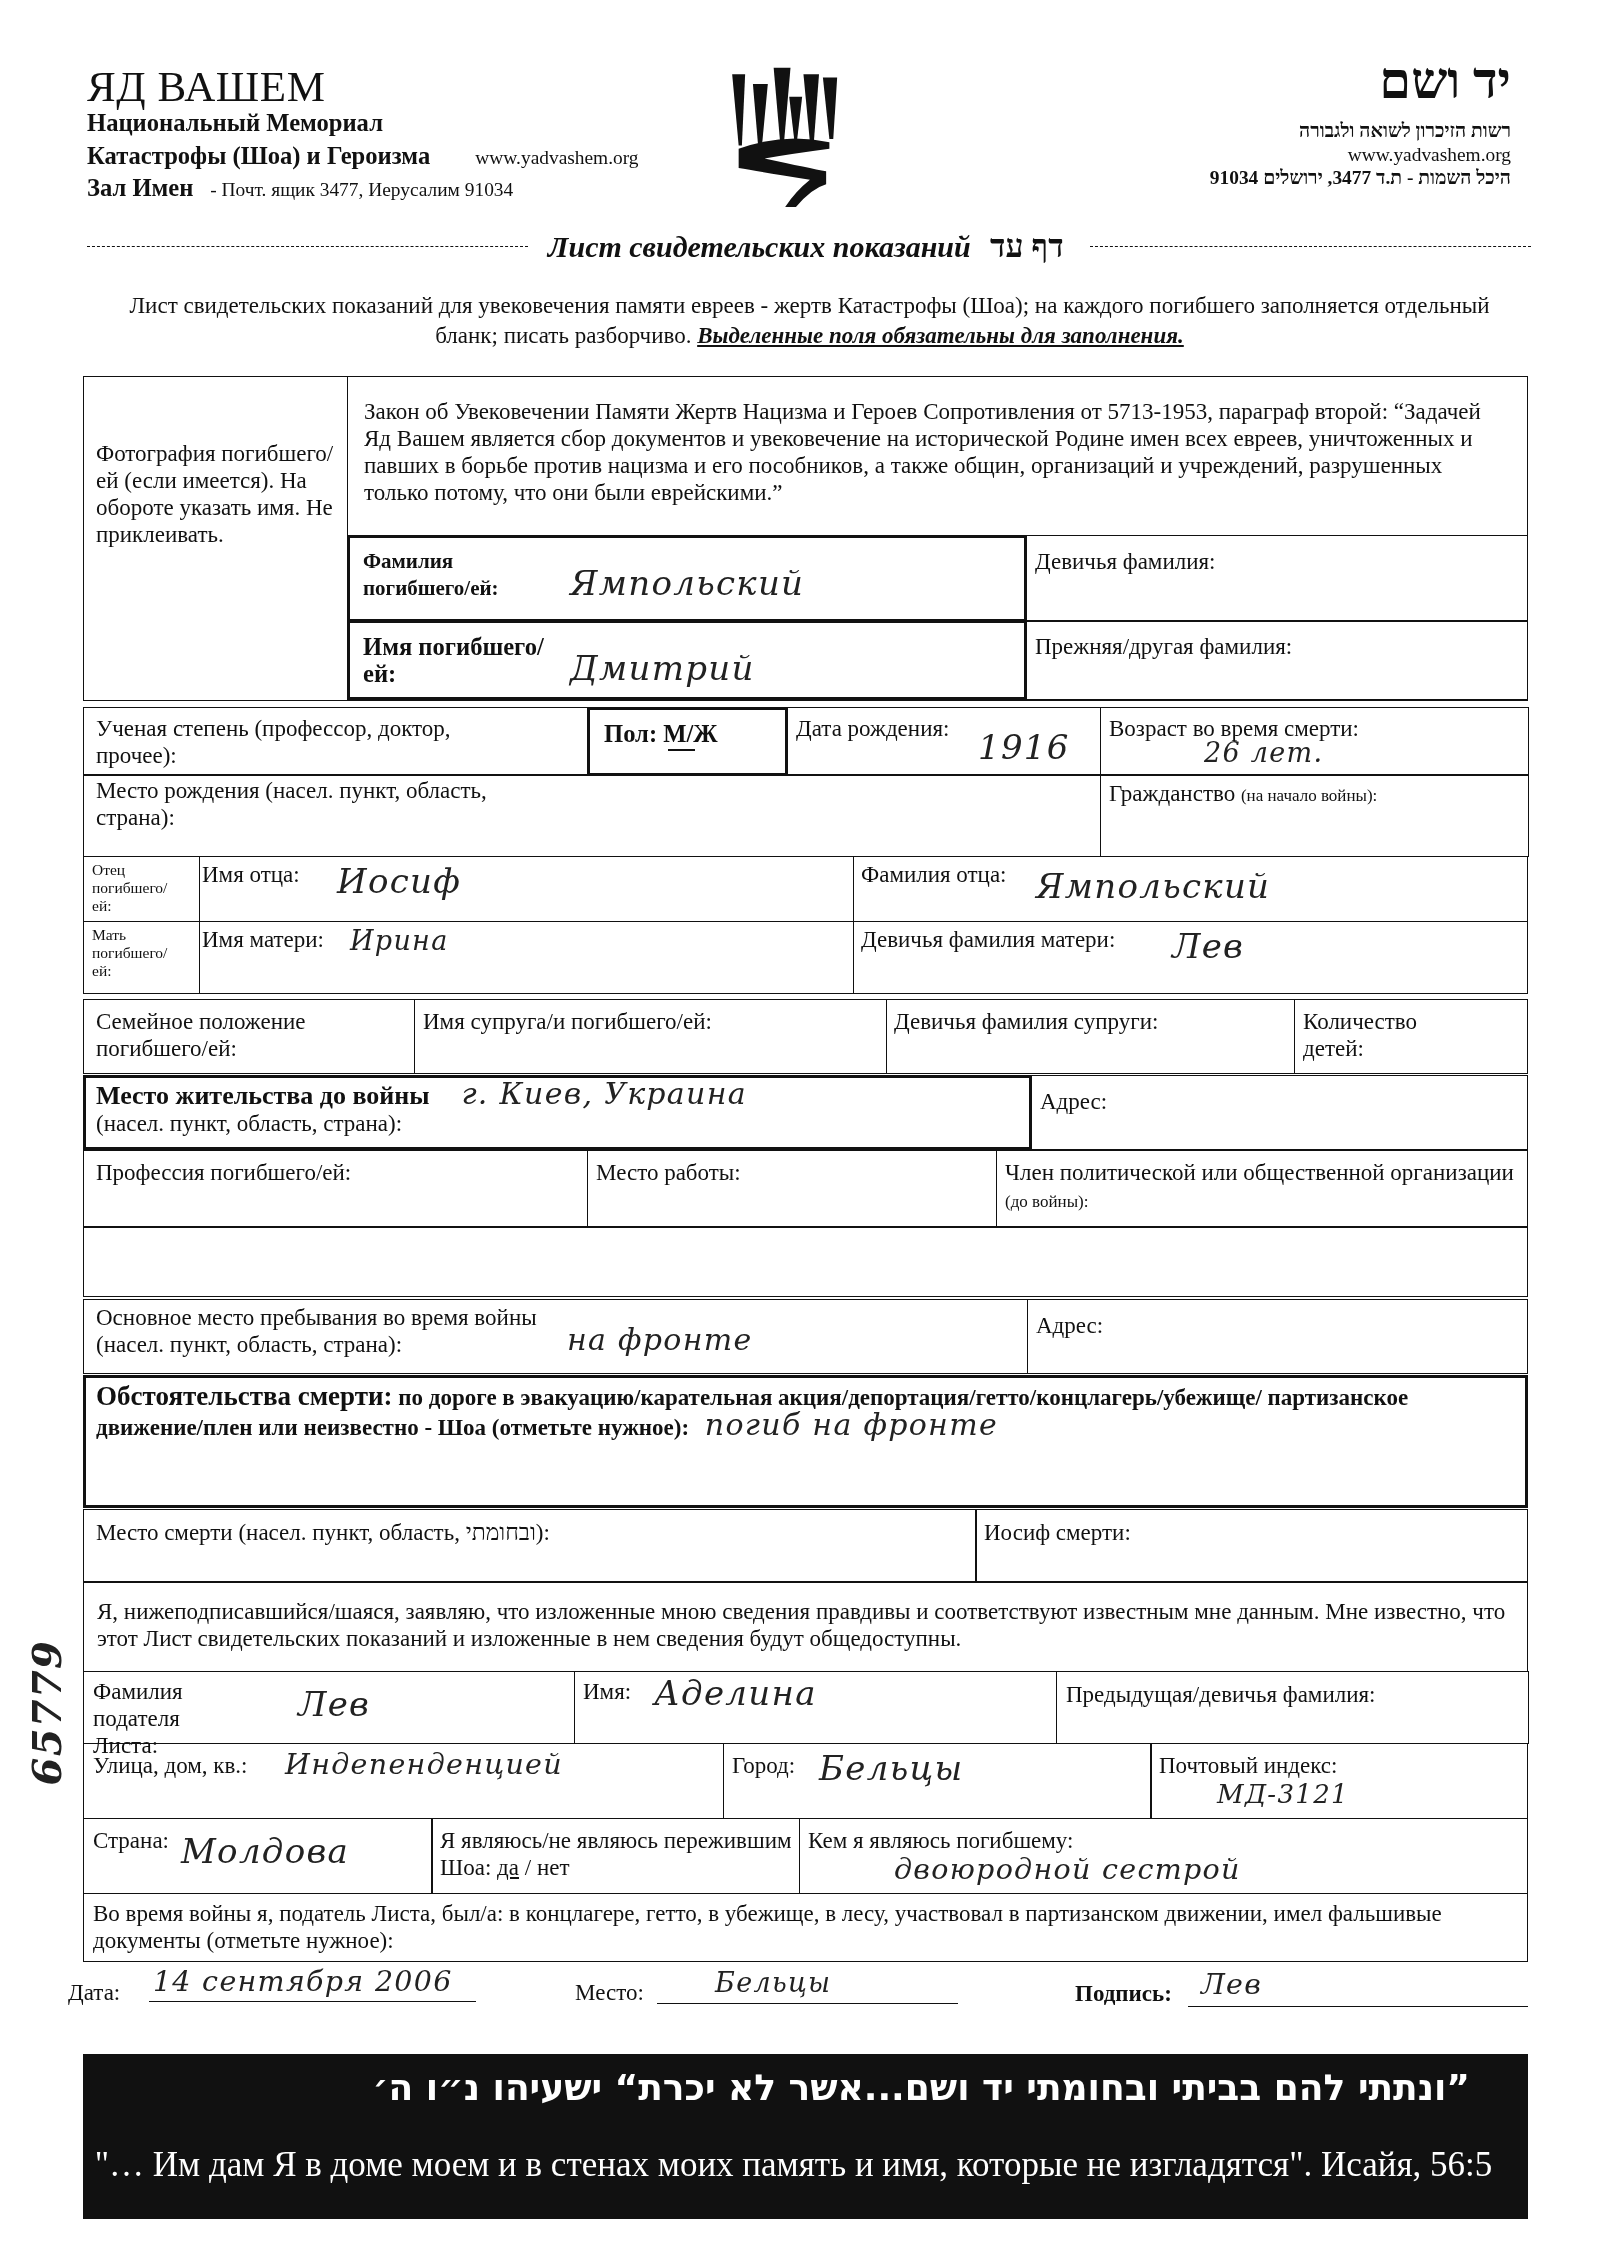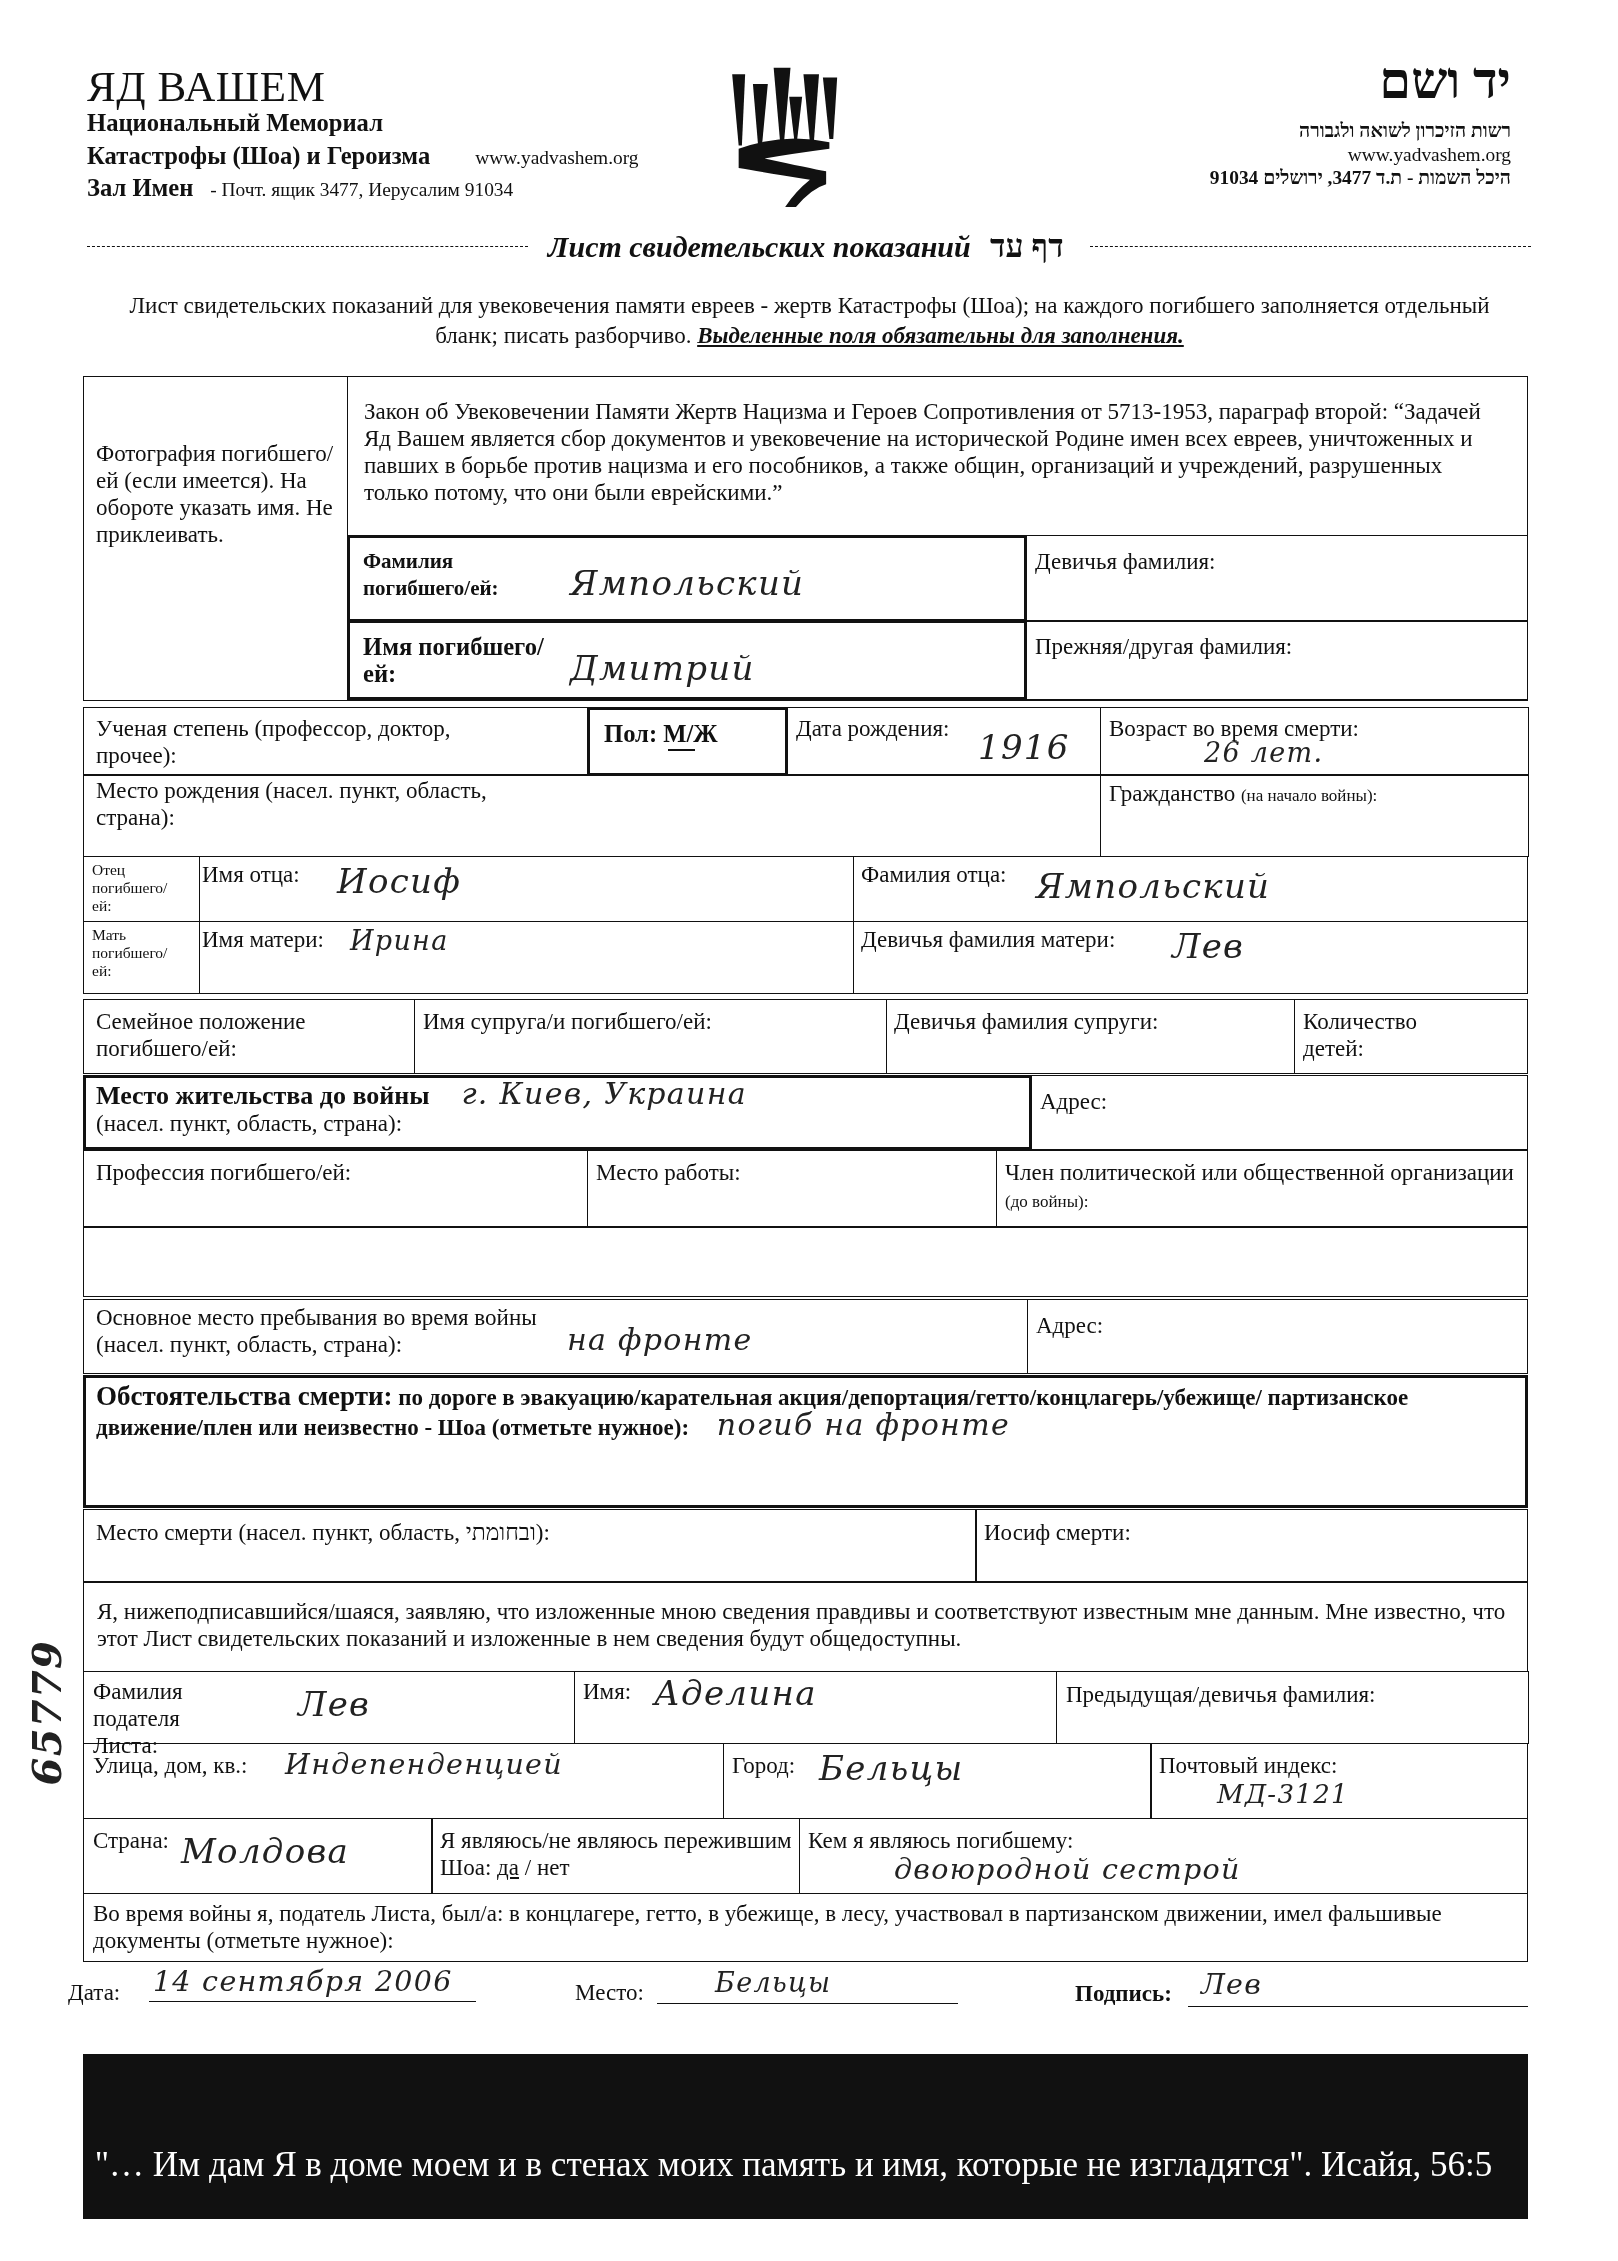--- a/index.html
+++ b/index.html
@@ -162,21 +162,21 @@
 <div class="box" style="left:83px;top:1299px;width:945px;height:75px"></div>
 <div class="lbl" style="left:96px;top:1304px;width:453px">Основное место пребывания во время войны (насел. пункт, область, страна):</div>
 <div class="val hand" style="left:567px;top:1322px;font-size:30px">на фронте</div>
 <div class="box" style="left:1027px;top:1299px;width:501px;height:75px"></div>
 <div class="lbl" style="left:1036px;top:1312px">Адрес:</div>
 
 <div class="box" style="left:83px;top:1375px;width:1445px;height:133px;border-width:3.2px"></div>
 <div class="lbl" style="left:96px;top:1383px;width:1412px;font-weight:bold;font-size:23px">
   <span style="font-size:27px">Обстоятельства смерти:</span>
   <span>по дороге в эвакуацию/карательная акция/депортация/гетто/концлагерь/убежище/ партизанское движение/плен или неизвестно - Шоа (отметьте нужное):</span>
-  <span class="hand" style="font-weight:normal;font-size:30px;margin-left:22px">погиб на фронте</span>
+  <span class="hand" style="font-weight:normal;font-size:30px;margin-left:10px">погиб на фронте</span>
 </div>
 
 <div class="box" style="left:83px;top:1509px;width:894px;height:74px"></div>
 <div class="lbl" style="left:96px;top:1519px">Место смерти (насел. пункт, область, ובחומתי):</div>
 <div class="box" style="left:975px;top:1509px;width:553px;height:74px"></div>
 <div class="lbl" style="left:984px;top:1519px">Иосиф смерти:</div>
 
 <div class="box" style="left:83px;top:1581px;width:1445px;height:91px"></div>
 <div class="lbl" style="left:97px;top:1598px;width:1418px;">Я, нижеподписавшийся/шаяся, заявляю, что изложенные мною сведения правдивы и соответствуют известным мне данным. Мне известно, что этот Лист свидетельских показаний и изложенные в нем сведения будут общедоступны.</div>
 
@@ -223,15 +223,16 @@
   <span class="hand" style="font-size:27px;position:absolute;left:58px;top:-5.2px">Бельцы</span>
 </div>
 <div class="lbl lbl-b" style="left:1075px;top:1980px">Подпись:</div>
 <div class="underline-field" style="left:1188px;top:1974px;width:340px;height:32px">
   <span class="hand" style="font-size:28.5px;position:absolute;left:13px;top:-6.5px">Лев</span>
 </div>
 
 <div class="abs hand" style="left:-19.4px;top:1697px;font-size:40px;transform:rotate(-90deg);transform-origin:center;width:130px;text-align:center;font-weight:bold">65779</div>
 
 <div class="abs" id="quote-band">
+  <div id="quote-he">”ונתתי להם בביתי ובחומתי יד ושם...אשר לא יכרת“ ישעיהו נ״ו ה׳</div>
   <div id="quote-ru">"… Им дам Я в доме моем и в стенах моих память и имя, которые не изгладятся".   Исайя, 56:5</div>
 </div>
 
 
 </body></html>

